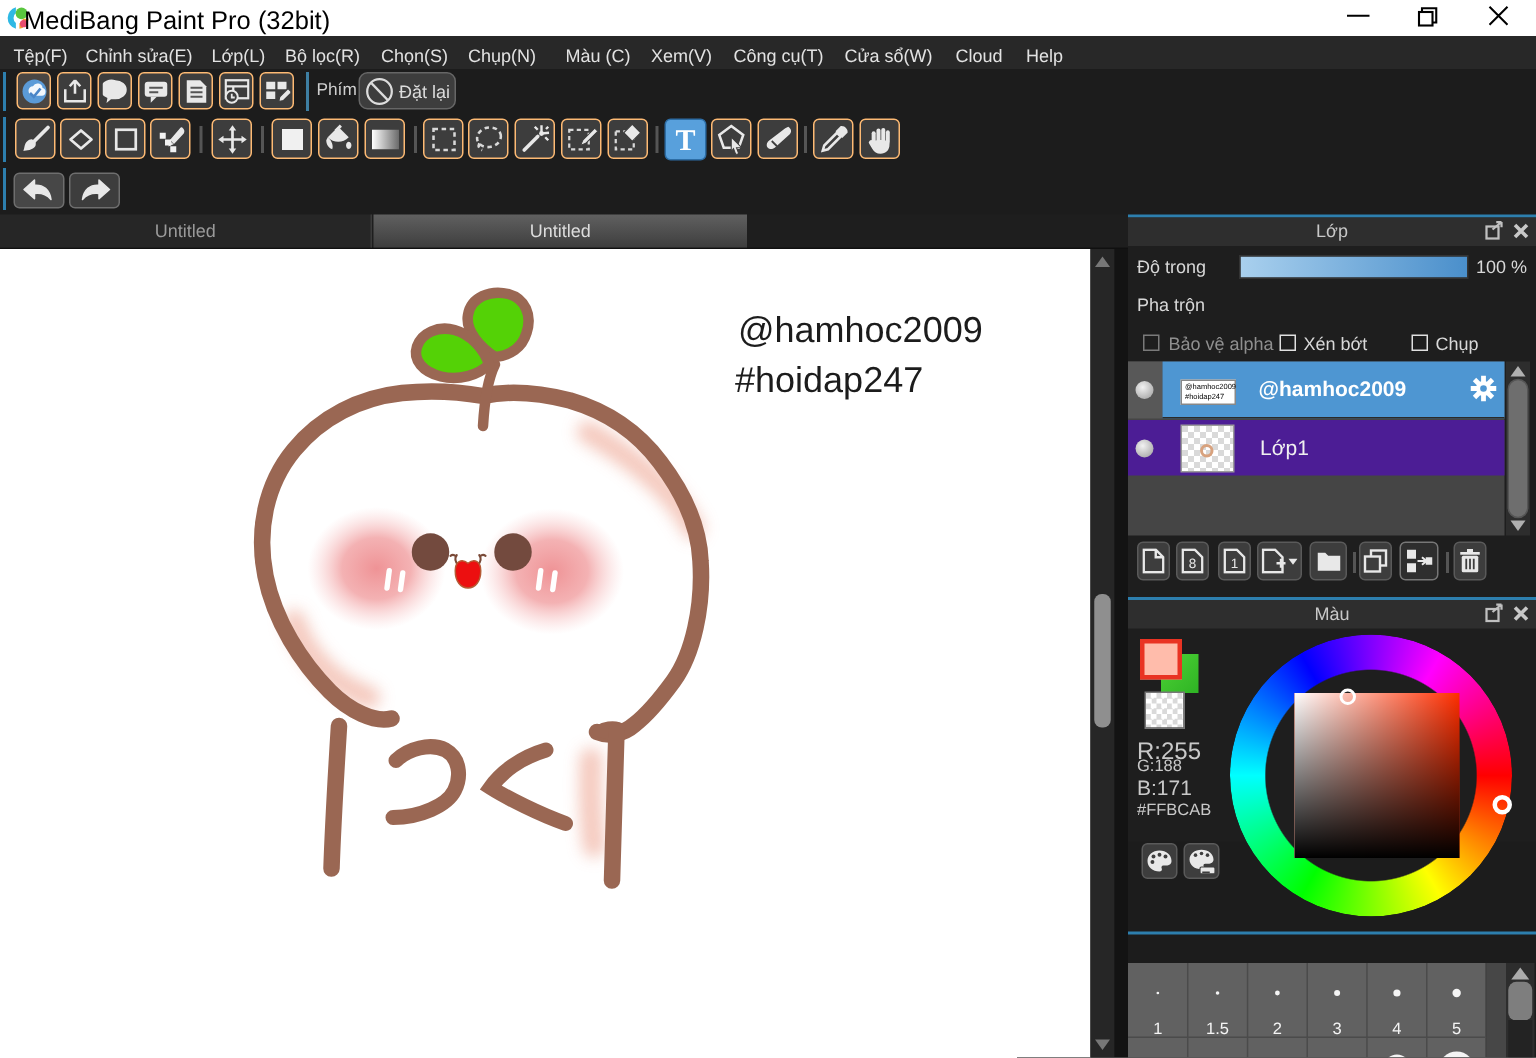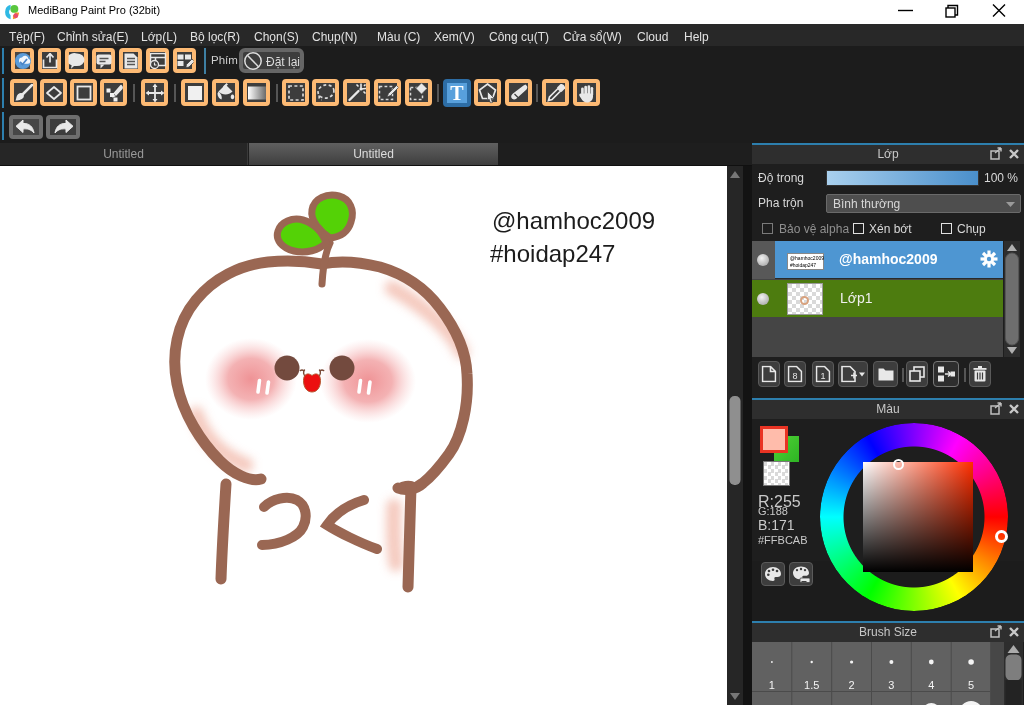--- a/index.html
+++ b/index.html
@@ -3,30 +3,30 @@
 <meta charset="utf-8">
 <style>
 * { margin:0; padding:0; box-sizing:border-box; }
 html,body { width:1024px; height:705px; overflow:hidden; background:#1c1c1c;
   font-family:"Liberation Sans", sans-serif; }
 #app { position:relative; width:1024px; height:705px; }
 .abs { position:absolute; }
 
 
 #titlebar { position:absolute; left:0; top:0; width:1024px; height:24px; background:#ffffff; }
-#titlebar .title { position:absolute; left:28px; top:4px; font-size:11px; color:#000; }
+#titlebar .title { position:absolute; left:16px; top:4px; font-size:17px; color:#000; }
 
 #menubar { position:absolute; left:0; top:24px; width:1024px; height:22px; background:#282828; }
 .menuitem { position:absolute; top:6px; font-size:12px; color:#e2e2e2; white-space:nowrap; }
 
 #tb1 { position:absolute; left:0; top:46px; width:1024px; height:30px; background:#1c1c1c; }
 #tb2 { position:absolute; left:0; top:76px; width:1024px; height:34px; background:#1c1c1c; }
 #tb3 { position:absolute; left:0; top:110px; width:1024px; height:33px; background:#1c1c1c; }
 .accent { position:absolute; left:2px; width:2px; background:#2d7fae; }
-.tile { position:absolute; background:#3d3d3d; border:4px solid #fdba74; border-radius:4px; }
+.tile { position:absolute; background:#3d3d3d; border:1px solid #fdba74; border-radius:4px; }
 .tile svg { position:absolute; left:50%; top:50%; transform:translate(-50%,-50%); }
 .tdiv { position:absolute; width:2px; height:18px; background:#555; }
 
 #tabbar { position:absolute; left:0; top:143px; width:1024px; height:23px; background:#1e1e1e; border-bottom:1px solid #101010;}
 .tab { position:absolute; top:0; height:22px; text-align:center; font-size:12px; line-height:22px; }
 
 #canvas { position:absolute; left:0; top:166px; width:727px; height:539px; background:#ffffff; }
 #cscroll { position:absolute; left:727px; top:166px; width:16px; height:539px; background:#262626; }
 #gap { position:absolute; left:743px; top:166px; width:9px; height:539px; background:#131313; }
 
@@ -355,26 +355,20 @@
     <svg class="hicons" width="30" height="14" viewBox="0 0 30 14">
       <rect x="1" y="4" width="8" height="8" fill="none" stroke="#c0c0c0" stroke-width="1.5"></rect>
       <path d="M5,6 L11,1 M11,1 L7.5,1 M11,1 L11,4.5" stroke="#c0c0c0" stroke-width="1.5" fill="none"></path>
       <path d="M20,3 L28,11 M28,3 L20,11" stroke="#c8c8c8" stroke-width="2.4"></path>
     </svg>
   </div>
   <div class="plabel" style="left:6px;top:28px">Độ trong</div>
   <div class="abs" style="left:74px;top:27px;width:153px;height:16px;background:linear-gradient(to right,#a9d0ee,#4a8fcb);border:1px solid #333"></div>
   <div class="plabel" style="left:232px;top:28px">100 %</div>
   <div class="plabel" style="left:6px;top:53px">Pha trộn</div>
-  <div class="abs" style="left:74px;top:51px;width:195px;height:19px;background:#4e4e4e;border:1px solid #6a6a6a;border-radius:2px">
-    <div class="plabel" style="left:6px;top:2px">Bình thường</div>
-    <svg class="abs" style="right:5px;top:7px" width="9" height="5" viewBox="0 0 9 5">
-          <path d="M0,0 L9,0 L4.5,5 Z" fill="#9a9a9a"></path>
-        </svg>
-  </div>
   <div class="abs" style="left:10px;top:80px;width:11px;height:11px;border:1.5px solid #7a7a7a"></div>
   <div class="plabel" style="left:27px;top:79px;color:#8f8f8f">Bảo vệ alpha</div>
   <div class="abs" style="left:101px;top:80px;width:11px;height:11px;border:1.5px solid #e0e0e0"></div>
   <div class="plabel" style="left:117px;top:79px">Xén bớt</div>
   <div class="abs" style="left:189px;top:80px;width:11px;height:11px;border:1.5px solid #e0e0e0"></div>
   <div class="plabel" style="left:205px;top:79px">Chụp</div>
 
   <div class="abs" style="left:0;top:98px;width:251px;height:116px;background:#454545">
 
     <div class="abs" style="left:0;top:0;width:23px;height:38px;background:#585858"></div>
@@ -391,21 +385,21 @@
                 <line x1="10" y1="1.5" x2="10" y2="18.5"></line>
                 <line x1="1.5" y1="10" x2="18.5" y2="10"></line>
                 <line x1="4" y1="4" x2="16" y2="16"></line>
                 <line x1="16" y1="4" x2="4" y2="16"></line>
               </g>
         <circle cx="10" cy="10" r="2.2" fill="#4e96d2"></circle>
             </g>
       </svg>
     </div>
 
-    <div class="abs" style="left:0;top:39px;width:251px;height:37px;background:#4d7c0f">
+    <div class="abs" style="left:0;top:39px;width:251px;height:37px;background:#4c1d95">
       <div class="abs" style="left:5px;top:13px;width:12px;height:12px;border-radius:50%;background:radial-gradient(circle at 40% 35%,#f2f2f2,#9a9a9a)"></div>
       <div class="abs" style="left:35px;top:3px;width:36px;height:32px;background:
         repeating-conic-gradient(#ffffff 0 25%, #d9d9d9 0 50%);background-size:8px 8px;border:1px solid #9a9a9a">
         <div class="abs" style="left:12px;top:12px;width:9px;height:9px;border-radius:50%;border:2px solid #d8a27e"></div>
       </div>
       <div class="abs" style="left:88px;top:10px;font-size:14px;color:#f0f0f0">Lớp1</div>
     </div>
 
     <div class="abs" style="left:252px;top:0;width:16px;height:116px;background:#2d2d2d">
       <svg width="16" height="116" viewBox="0 0 16 116">
@@ -517,28 +511,20 @@
   <div class="abs" style="left:68px;top:280px;width:188px;height:188px;border-radius:50%;
     background:conic-gradient(from 90deg,#ff0000,#ff8000 30deg,#ffff00 60deg,#80ff00 90deg,#00ff00 120deg,#00ff80 150deg,#00ffff 180deg,#0080ff 210deg,#0000ff 240deg,#8000ff 270deg,#ff00ff 300deg,#ff0080 330deg,#ff0000 360deg);
     -webkit-mask:radial-gradient(circle closest-side, transparent 74.5%, #000 75.5%);
     mask:radial-gradient(circle closest-side, transparent 74.5%, #000 75.5%)"></div>
   <div class="abs" style="left:111px;top:319px;width:110px;height:110px;
     background:linear-gradient(to top,#000,rgba(0,0,0,0)),linear-gradient(to right,#fff,rgba(255,255,255,0)),#ff2e00"></div>
   <div class="abs" style="left:141px;top:316px;width:11px;height:11px;border:2.5px solid #fff;border-radius:50%"></div>
   <div class="abs" style="left:243px;top:387px;width:13px;height:13px;border:3px solid #fff;border-radius:50%"></div>
 
   <div class="blueline" style="top:478px"></div>
-  <div class="phead" style="top:480px">
-    <div class="ptitle">Brush Size</div>
-    <svg class="hicons" width="30" height="14" viewBox="0 0 30 14">
-      <rect x="1" y="4" width="8" height="8" fill="none" stroke="#c0c0c0" stroke-width="1.5"></rect>
-      <path d="M5,6 L11,1 M11,1 L7.5,1 M11,1 L11,4.5" stroke="#c0c0c0" stroke-width="1.5" fill="none"></path>
-      <path d="M20,3 L28,11 M28,3 L20,11" stroke="#c8c8c8" stroke-width="2.4"></path>
-    </svg>
-  </div>
   <div class="abs" style="left:0;top:499px;width:239px;height:63px;background:#616161;overflow:hidden">
     <svg width="239" height="63" viewBox="0 0 239 63">
       <g stroke="#4b4b4b" stroke-width="1">
         <line x1="39.8" y1="0" x2="39.8" y2="63"></line>
             <line x1="79.7" y1="0" x2="79.7" y2="63"></line>
         <line x1="119.5" y1="0" x2="119.5" y2="63"></line>
             <line x1="159.3" y1="0" x2="159.3" y2="63"></line>
         <line x1="199.2" y1="0" x2="199.2" y2="63"></line>
             <line x1="238.5" y1="0" x2="238.5" y2="63"></line>
         <line x1="0" y1="49.5" x2="239" y2="49.5"></line>

